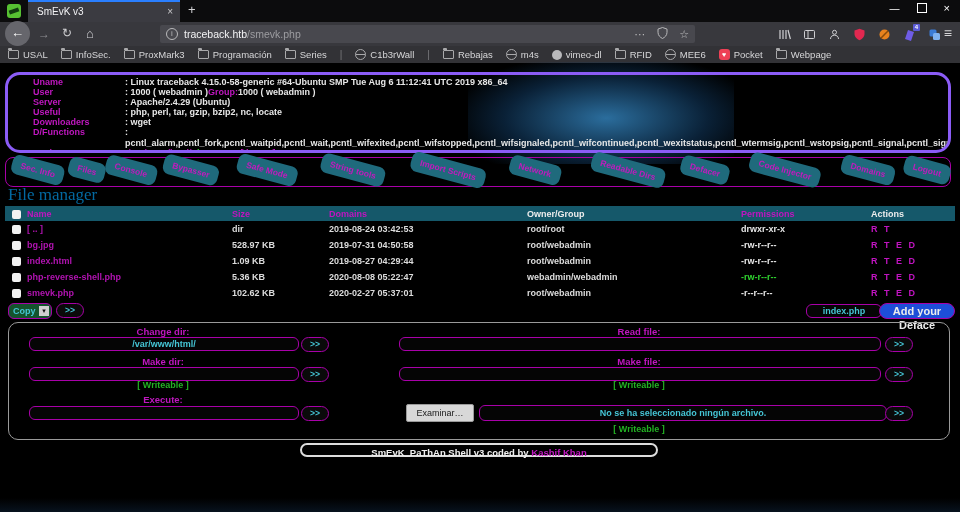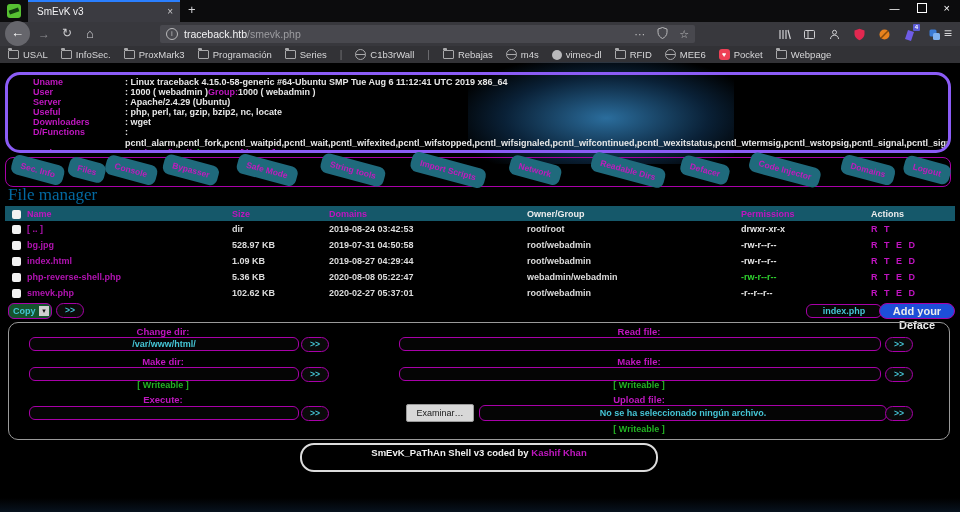--- a/index.html
+++ b/index.html
@@ -112,21 +112,21 @@
              border-radius:10px;box-sizing:border-box;}
   .forms-box .form-label{position:absolute;font-size:9.5px;font-weight:bold;color:#bf17bf;
              text-align:center;}
   .forms-box .writeable{position:absolute;font-size:9px;font-weight:bold;color:#23b223;text-align:center;}
   .l-col{left:20px;width:268px;} .r-col{left:390px;width:480px;}
   .fb-go{position:absolute;}
   .browse-btn{position:absolute;left:397px;top:81px;width:66px;height:16px;background:#d8d8d8;
               border:1px solid #9a9a9a;border-radius:2px;color:#1a1a1a;font-size:9px;
               text-align:center;line-height:16px;}
   .filefield{position:absolute;left:470px;top:82px;width:398px;height:14px;line-height:14px;}
-  .footer{position:absolute;left:300px;top:443px;width:358px;height:29px;border:2px solid #dcdcdc;
+  .footer{position:absolute;left:300px;top:443px;width:358px;height:14px;border:2px solid #dcdcdc;
           border-radius:14px;text-align:center;line-height:15px;font-size:9.5px;font-weight:bold;
           color:#f0f0f0;box-sizing:border-box;}
 </style>
 </head>
 <body>
 
 <div class="titlebar">
   <span class="win-icon"></span>
   <div class="tab">
     <span class="tab-title">SmEvK v3</span>
@@ -407,21 +407,20 @@
   <input class="field" style="position: absolute; left: 390px; top: 44px; width: 472px;">
   <div class="go-btn fb-go" style="left:876px;top:44px;">&gt;&gt;</div>
 
   <div class="writeable l-col" style="top:57px;">[ Writeable ]</div>
   <div class="writeable r-col" style="top:57px;">[ Writeable ]</div>
 
   <div class="form-label l-col" style="top:71px;">Execute:</div>
   <input class="field" style="position: absolute; left: 20px; top: 83px; width: 260px;">
   <div class="go-btn fb-go" style="left:292px;top:83px;">&gt;&gt;</div>
 
-  <div class="form-label r-col" style="top:71px;">Upload file:</div>
   <div class="browse-btn">Examinar…</div>
   <div class="field filefield">No se ha seleccionado ningún archivo.</div>
   <div class="go-btn fb-go" style="left:876px;top:83px;">&gt;&gt;</div>
 
   <div class="writeable r-col" style="top:101px;">[ Writeable ]</div>
 </div>
 
 <div class="footer"><span>SmEvK_PaThAn Shell v3 coded by </span><span class="mag">Kashif Khan</span></div>
 
 </body></html>

